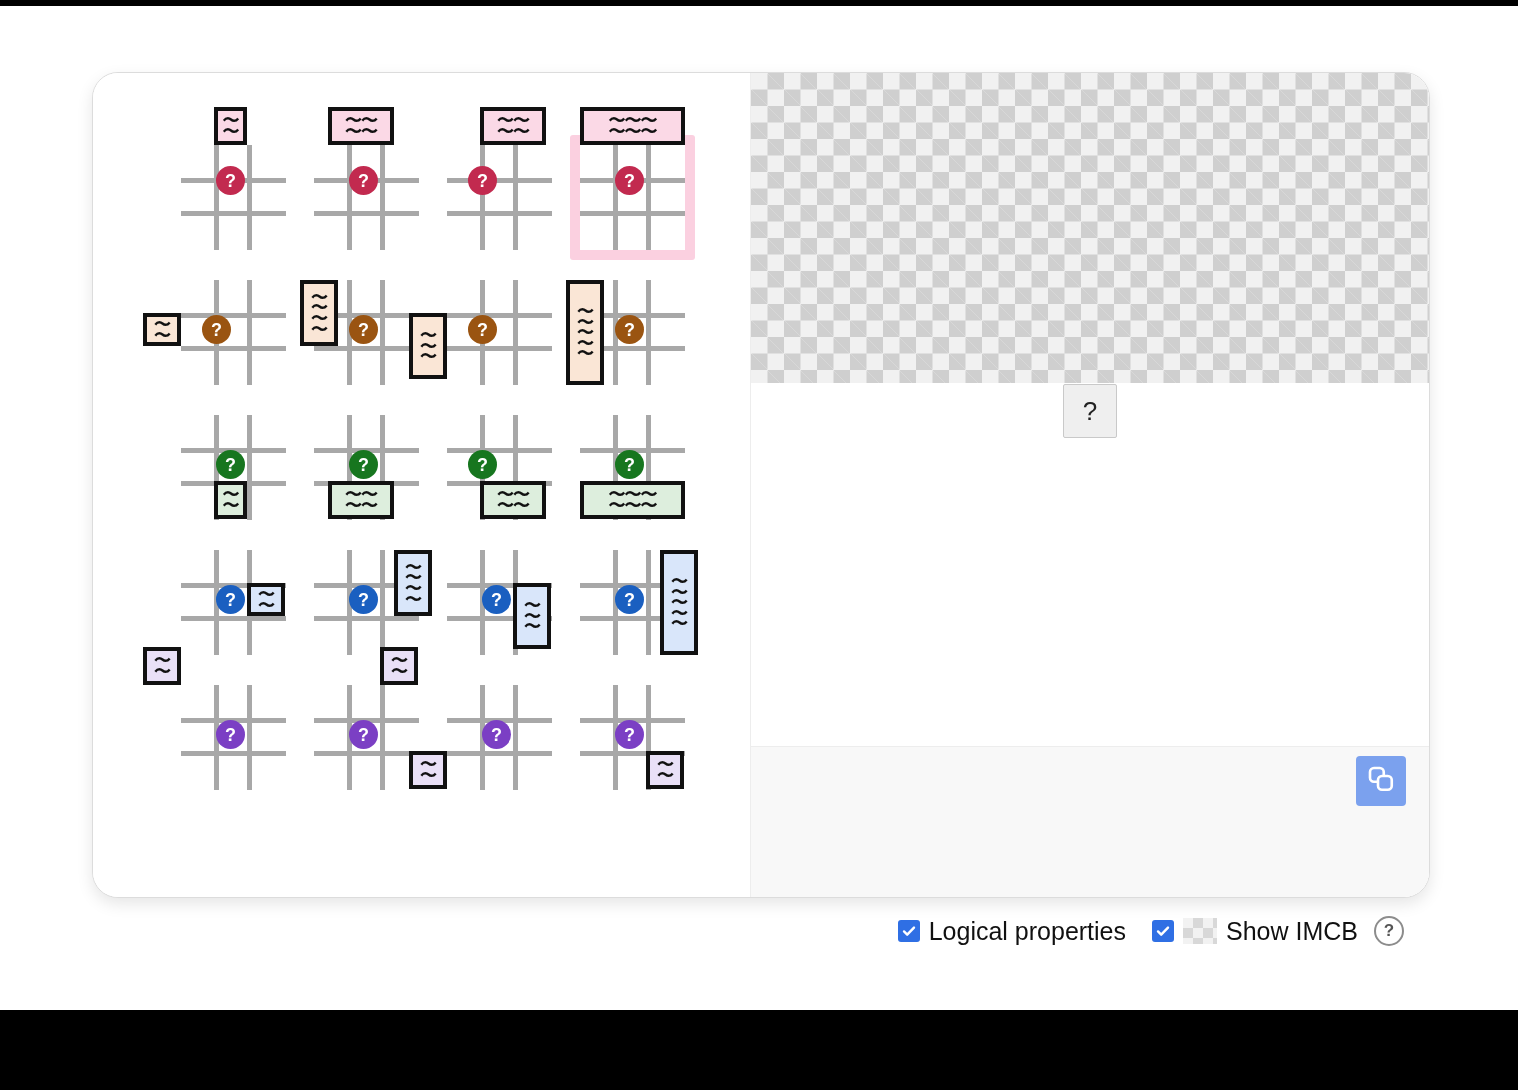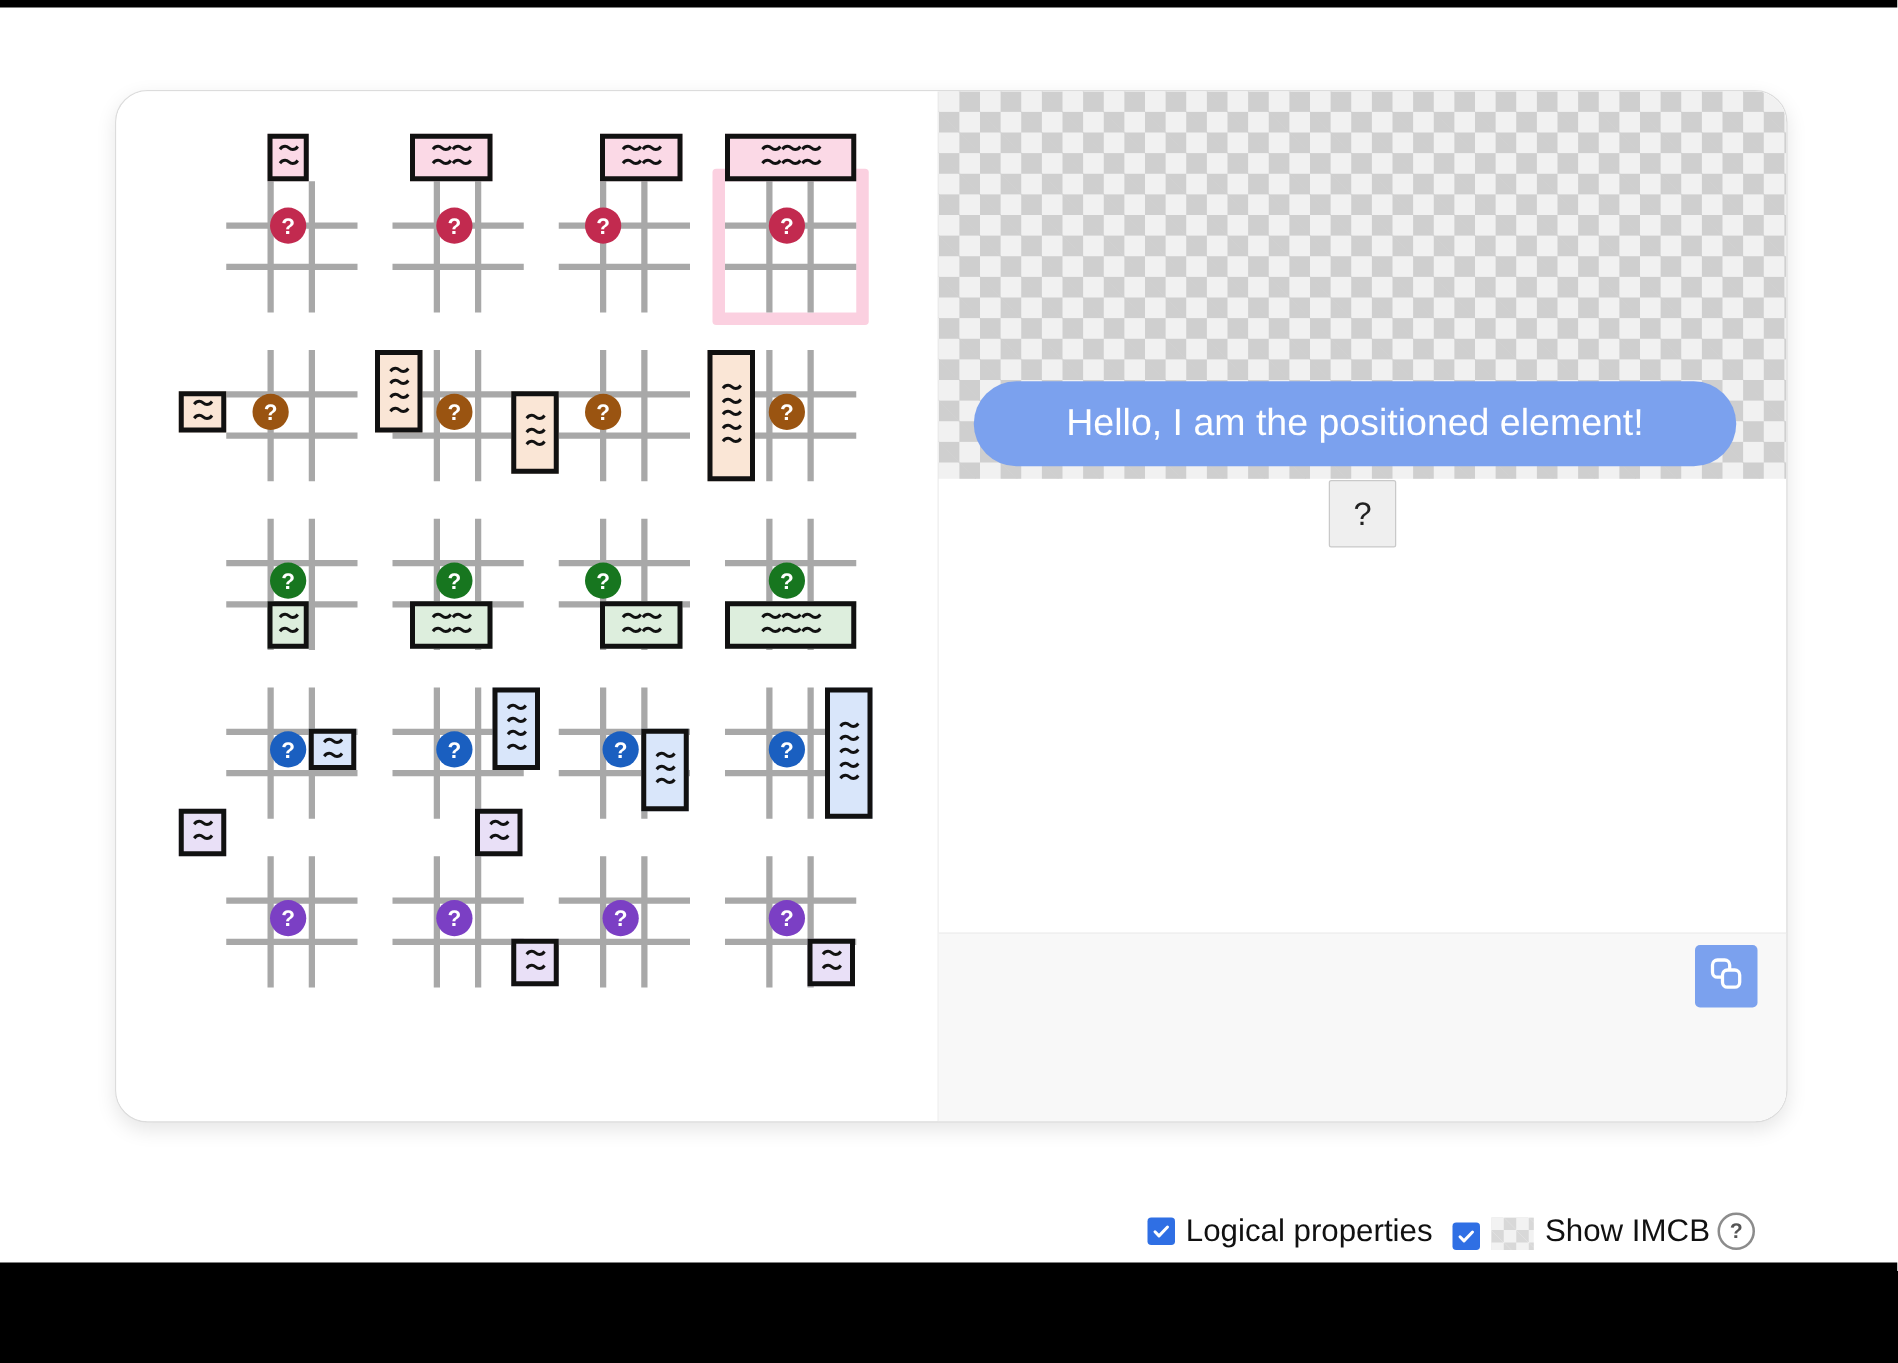--- a/index.html
+++ b/index.html
@@ -91,22 +91,22 @@
     font-family:"DejaVu Sans Mono", monospace;font-size:26px;color:#111;white-space:nowrap;
   }
   .copy-btn{
     position:absolute;right:23px;top:9px;width:50px;height:50px;
     background:#7ba1ee;border-radius:4px;
     display:flex;align-items:center;justify-content:center;cursor:pointer;
   }
 
   
   .footer{
-    position:absolute;left:0;top:961px;width:1428px;height:48px;
-    display:flex;align-items:center;justify-content:flex-end;
+    position:absolute;left:0;top:907px;width:1428px;height:48px;
+    display:flex;align-items:center;justify-content:flex-end;gap:10px;
     padding-right:0;
   }
   .ctl{display:flex;align-items:center;gap:9px;}
   .cbx{
     width:22px;height:22px;border-radius:3px;background:#2f6fe4;
     display:flex;align-items:center;justify-content:center;flex:0 0 auto;
   }
   .cbx svg{display:block;}
   .ctl-label{font-size:25px;color:#111;}
   .mini-checker{
@@ -443,23 +443,20 @@
             </div>
           </div>
         </div>
       </div>
   </div>
 
   <div class="pane-right">
 
     <div class="checkerboard"></div>
 
-    <div class="bubble">
-      <span>Hello, I am the positioned element!</span>
-    </div>
 
     <div class="anchor-btn">
       <span>?</span>
     </div>
 
     <div class="code-panel">
       <div class="copy-btn">
         <span>
           <svg width="30" height="30" viewBox="0 0 24 24" fill="none" stroke="#ffffff" stroke-width="2.1" stroke-linecap="round" stroke-linejoin="round">
             <rect x="3.2" y="3.2" width="11" height="11" rx="3.2"></rect>
@@ -476,21 +473,21 @@
 
   <div class="ctl">
     <span class="cbx">
       <svg width="16" height="16" viewBox="0 0 16 16">
           <path d="M3 8.4l3.2 3.3L13 4.6" fill="none" stroke="#fff" stroke-width="2.4" stroke-linecap="round" stroke-linejoin="round"></path>
         </svg>
     </span>
     <span class="ctl-label">Logical properties</span>
   </div>
 
-  <div class="ctl" style="margin-left:16px;align-items:flex-end;">
+  <div class="ctl" style="margin-left:16px;">
     <span class="cbx">
       <svg width="16" height="16" viewBox="0 0 16 16">
           <path d="M3 8.4l3.2 3.3L13 4.6" fill="none" stroke="#fff" stroke-width="2.4" stroke-linecap="round" stroke-linejoin="round"></path>
         </svg>
     </span>
     <span class="mini-checker"></span>
     <span class="ctl-label">Show IMCB</span>
   </div>
 
   <div class="help-icon" style="margin-left:6px;margin-right:24px;">

